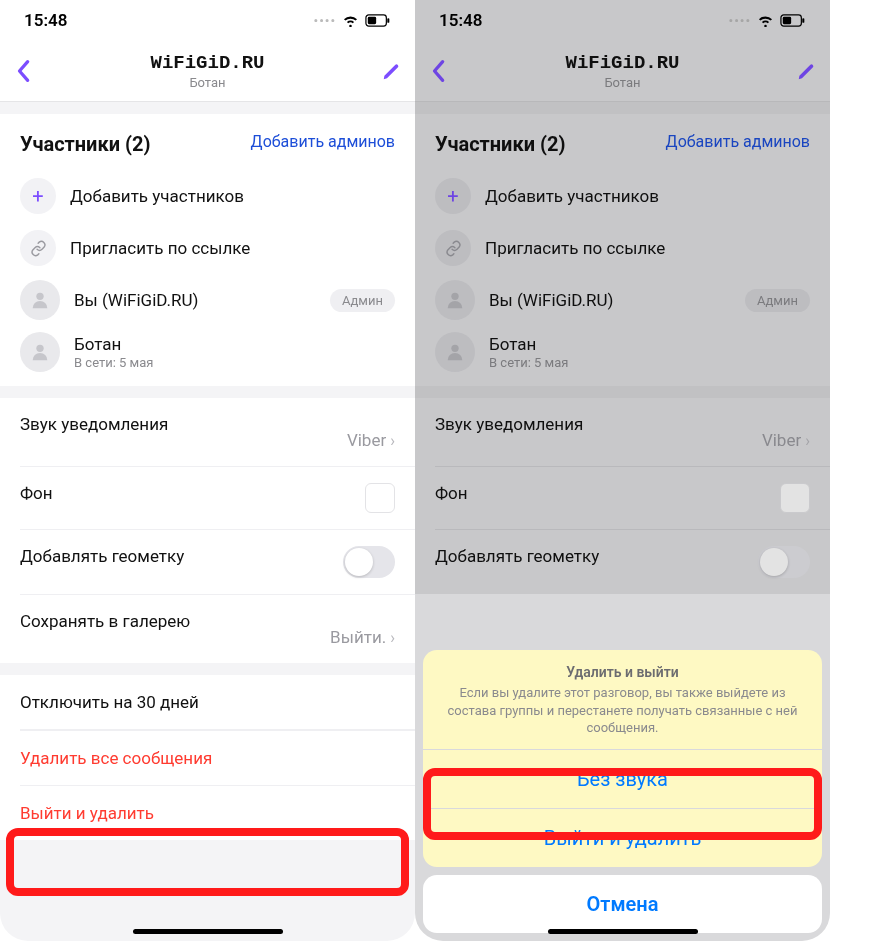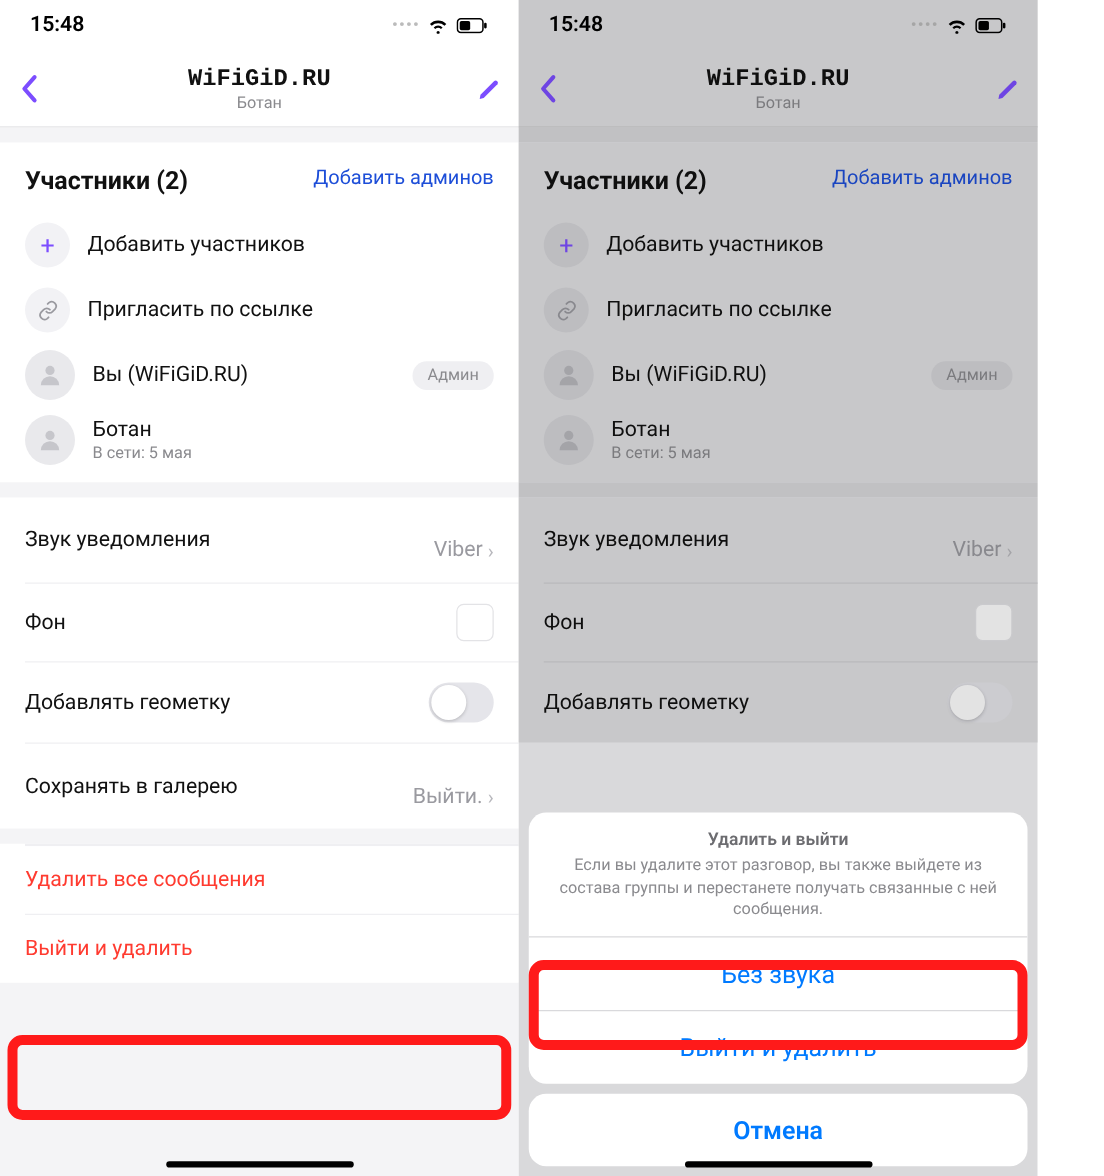--- a/index.html
+++ b/index.html
@@ -12,20 +12,21 @@
     height: 941px;
     overflow: hidden;
   }
   .screen {
     width: 415px;
     height: 941px;
     position: relative;
     background: #f4f4f6;
     display: flex;
     flex-direction: column;
+    border-radius: 28px;
   }
   .screen.right { background: #d9d9db; }
   .screen.right .content-wrap { filter: brightness(0.89); pointer-events:none; }
   .statusbar {
     display: flex;
     align-items: center;
     justify-content: space-between;
     height: 40px;
     padding: 0 24px;
     background: #fff;
@@ -74,21 +75,21 @@
   }
   .screen.right .avatar { background:#d4d4d8; }
   .member-row { padding:6px 20px; }
   .member-row .name { font-size:17px; color:#111; }
   .member-row .sub { font-size:13px; color:#8a8a8e; margin-top:1px; }
   .badge {
     background:#efeff2; color:#8a8a8e; font-size:13px;
     padding:4px 12px; border-radius:14px;
   }
   .screen.right .badge { background:#d4d4d8; }
-  .setting-row { display:flex; align-items:center; justify-content:space-between; padding:16px 20px;gap:36px; }
+  .setting-row { display:flex; justify-content:space-between; padding:16px 20px;gap:36px; }
   .setting-row .s-label { font-size:17px; color:#111; }
   .setting-row .s-value { font-size:17px; color:#9a9aa0; display:flex; align-items:center; gap:4px;margin-top:16px; }
   .chev { color:#b8b8bd; font-size:16px; }
   .color-swatch { width:30px; height:30px; border-radius:6px; border:1px solid #e3e3e6; background:#fff; }
   .toggle {
     width:52px; height:32px; border-radius:16px; background:#e5e5ea; position:relative;
   }
   .toggle .knob {
     width:28px; height:28px; border-radius:50%; background:#fff;
     position:absolute; top:2px; left:2px; box-shadow:0 1px 3px rgba(0,0,0,0.2);
@@ -105,21 +106,21 @@
     position:absolute; border:8px solid #ff1a1a; border-radius:12px;
     pointer-events:none;
   }
   .content-wrap { display:flex; flex-direction:column; flex:1; }
   
   .sheet-backdrop {
     position:absolute; inset:0; display:flex; flex-direction:column; justify-content:flex-end;
     padding:8px;
   }
   .sheet-group {
-    background:#ffffff; border-radius:14px; overflow:hidden; margin-bottom:8px;
+    background:#fef9c3; border-radius:14px; overflow:hidden; margin-bottom:8px;
   }
   .sheet-header { padding:14px 22px 12px; text-align:center; }
   .sheet-header .sh-title { font-size:14px; color:#6c6c70; font-weight:600; margin-bottom:4px; }
   .sheet-header .sh-desc { font-size:13px; color:#8a8a8e; line-height:1.35; }
   .sheet-btn {
     padding:17px; text-align:center; font-size:20px; color:#007aff;
     border-top:1px solid #d9d9dc; background:transparent;
   }
   .sheet-cancel {
     background:#fff; border-radius:14px; padding:17px; text-align:center;
@@ -240,20 +241,21 @@
         <span class="s-value">
             <span>Выйти.</span>
             <span class="chev">›</span>
           </span>
       </div>
     </div>
 
     <div class="spacer"></div>
 
     <div class="section">
+      <div class="list-row">Отключить на 30 дней</div>
       <div class="divider"></div>
       <div class="divider"></div>
       <div class="list-row danger">Удалить все сообщения</div>
       <div class="divider"></div>
       <div class="list-row danger">Выйти и удалить</div>
     </div>
   </div>
 
   <div class="highlight-box" style="left:6px; right:6px; top:828px; height:68px;"></div>
   <div class="home-indicator"></div>

